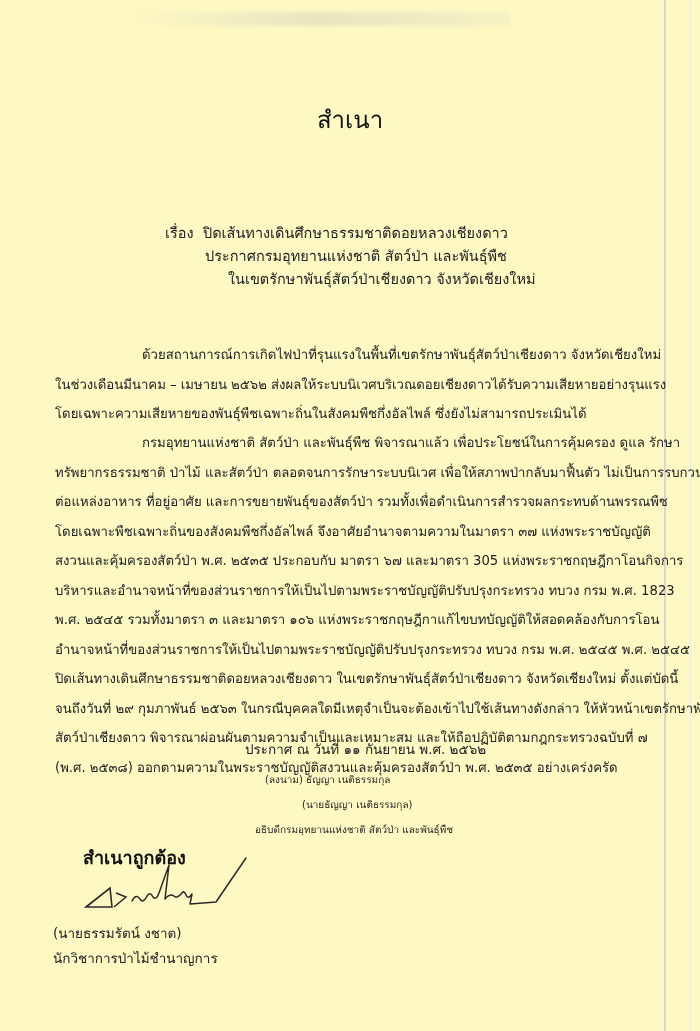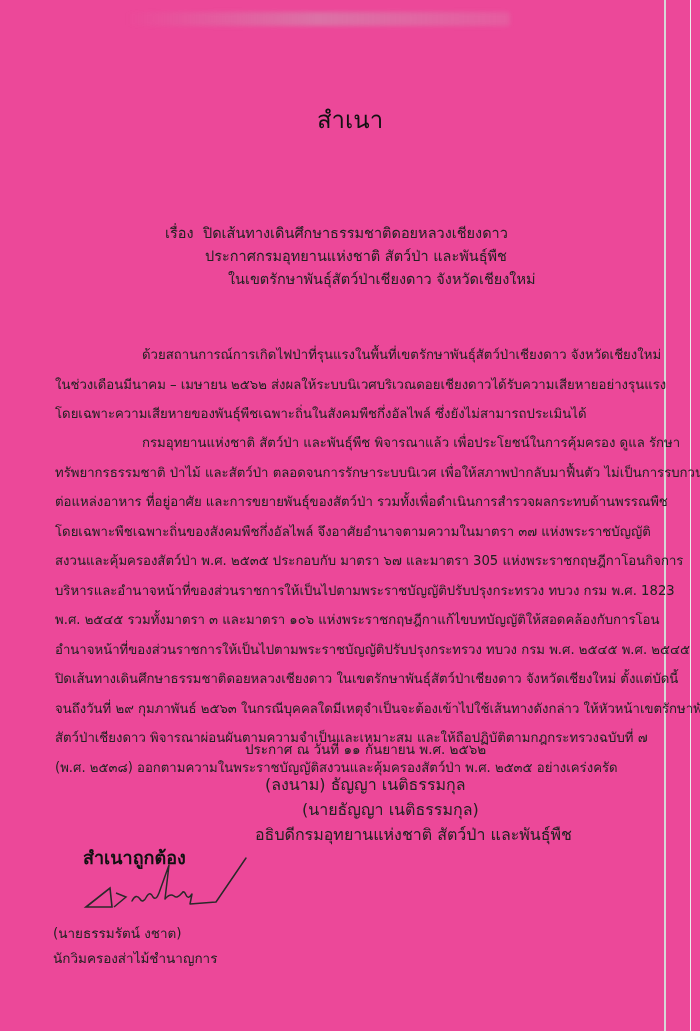--- a/index.html
+++ b/index.html
@@ -3,41 +3,41 @@
   <meta charset="utf-8">
   <style>
     html, body { margin: 0; padding: 0; }
     body {
       width: 700px; height: 1031px; overflow: hidden;
       background: #ffffff;
       font-family: "DejaVu Sans", "Liberation Sans", sans-serif;
       color: #1a1a1a;
       position: relative;
     }
-    .page { position: absolute; left: 0; top: 0; width: 700px; height: 1031px; background: #ec4899; }
+    .page { position: absolute; left: 0; top: 0; width: 700px; height: 1031px; background: #fef9c3; }
     .faint-header {
       position: absolute; left: 125px; top: 12px; width: 385px; height: 14px;
       background: linear-gradient(90deg, rgba(200,200,200,0.0), rgba(190,190,190,0.35), rgba(200,200,200,0.15));
       border-radius: 3px; filter: blur(2px);
     }
     .right-edge { position: absolute; left: 664px; top: 0; width: 2px; height: 1031px; background: #d6d6d6; }
     .right-edge2 { position: absolute; left: 690px; top: 0; width: 1px; height: 1031px; background: #ececec; }
     .title { position: absolute; top: 100px; left: 0; width: 700px; text-align: center; font-size: 24px; font-weight: 400; color: #111; }
     .subject { position: absolute; left: 205px; top: 222px; font-size: 14.5px; line-height: 23px; color: #222; }
     .subject .row { white-space: nowrap; }
     .subject .lbl { display: inline-block; width: 38px; margin-left: -40px; }
     .subject .indent { padding-left: 23px; }
     .para { position: absolute; left: 55px; width: 590px; font-size: 13.2px; line-height: 29.5px; color: #222; }
     .para .ln { white-space: nowrap; display: block; text-align-last: justify; }
     .para .ln.first { padding-left: 87px; }
     .para .ln.last { text-align-last: left; }
     .p1 { top: 340px; }
     .p2 { top: 428px; }
     .date { position: absolute; left: 245px; top: 738px; font-size: 13.5px; color: #222; white-space: nowrap; }
-    .sig { position: absolute; font-size: 16px; color: #222; white-space: nowrap; }
+    .sig { position: absolute; font-size: 10px; color: #222; white-space: nowrap; }
     .s1 { left: 265px; top: 772px; }
     .s2 { left: 302px; top: 797px; }
     .s3 { left: 255px; top: 822px; }
     .cert-title { position: absolute; left: 83px; top: 843px; font-size: 18px; font-weight: 700; color: #111; }
     .cert-sign { position: absolute; left: 80px; top: 855px; width: 170px; height: 60px; }
     .cert-name { position: absolute; left: 53px; top: 922px; font-size: 13.5px; color: #222; white-space: nowrap; }
     .cert-pos { position: absolute; left: 53px; top: 947px; font-size: 13.5px; color: #222; white-space: nowrap; }
   </style>
 </head>
 <body>
@@ -82,14 +82,14 @@
   <div class="sig s2">(นายธัญญา  เนติธรรมกุล)</div>
   <div class="sig s3">อธิบดีกรมอุทยานแห่งชาติ สัตว์ป่า และพันธุ์พืช</div>
 
   <div class="cert-title">สำเนาถูกต้อง</div>
   <svg class="cert-sign" viewBox="0 0 170 60">
     <path d="M6 52 L30 33 L32 52 Z" fill="none" stroke="#2a2a2a" stroke-width="1.6"></path>
     <path d="M36 38 L46 42 L34 52" fill="none" stroke="#2a2a2a" stroke-width="1.5"></path>
     <path d="M52 46 q4 -8 8 -2 q3 5 7 -3 q3 -5 6 1 q3 4 6 -4 l10 -28 l-4 34 q5 -6 9 -3 q3 3 8 -3 q2 -3 4 2 q2 5 6 -1 l-2 10 l26 -2 l30 -44" fill="none" stroke="#2a2a2a" stroke-width="1.5" stroke-linecap="round" stroke-linejoin="round"></path>
   </svg>
   <div class="cert-name">(นายธรรมรัตน์  งชาต)</div>
-  <div class="cert-pos">นักวิมครองส่าไม้ชำนาญการ</div>
+  <div class="cert-pos">นักวิชาการป่าไม้ชำนาญการ</div>
 </div>
 
 </body></html>

